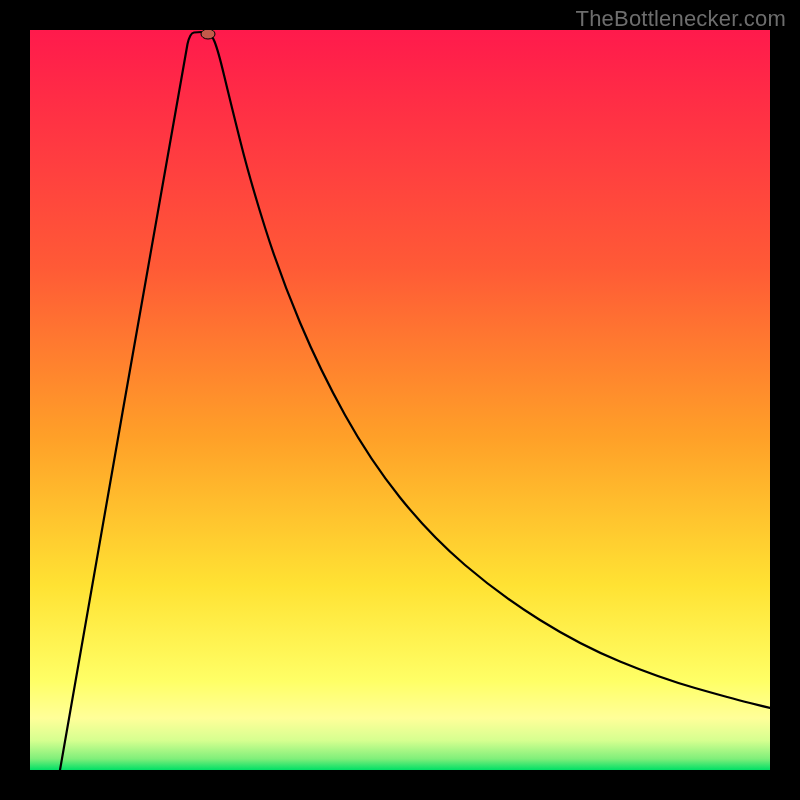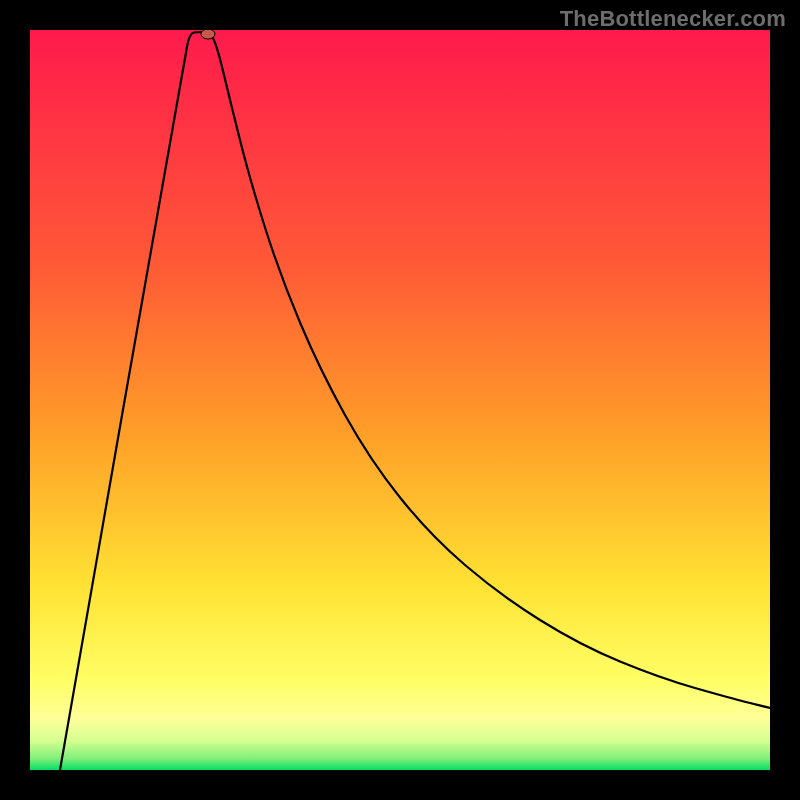--- a/index.html
+++ b/index.html
@@ -16,21 +16,21 @@
     width: 800px;
     height: 800px;
     background: #000;
   }
   .watermark {
     position: absolute;
     top: 6px;
     right: 14px;
     color: #6d6d6d;
     font-size: 22px;
-    font-weight: 700;
+    font-weight: 400;
     letter-spacing: 0.2px;
     user-select: none;
   }
   .plot {
     position: absolute;
     left: 30px;
     top: 30px;
     width: 740px;
     height: 740px;
   }

